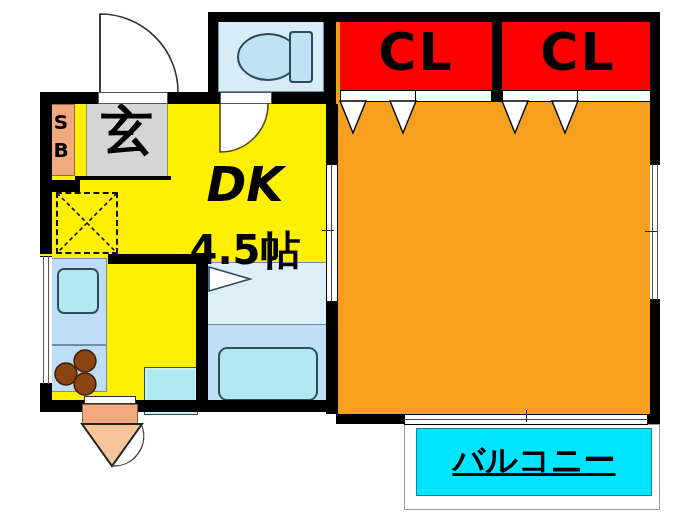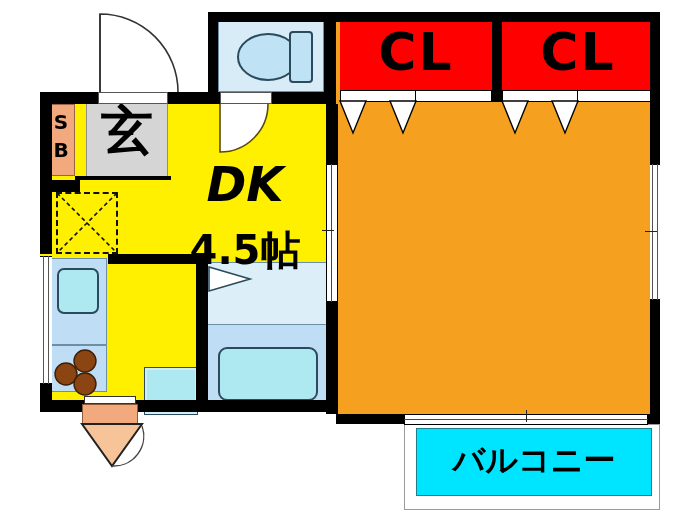--- a/index.html
+++ b/index.html
@@ -75,21 +75,21 @@
   <div class="abs" style="left:206px;top:263px;width:126px;height:62px;background:#DCEEF8;border-bottom:1px solid #6d8fa6;"></div>
   <svg class="abs" style="left:208px;top:266px;width:46px;height:26px;" width="46" height="26">
     <polygon points="1,1 42,13 1,25" fill="#ffffff" stroke="#2b4a5c" stroke-width="1.6"></polygon>
   </svg>
   <div class="abs" style="left:218px;top:347px;width:100px;height:54px;background:#AEE9F2;border:2px solid #2b4a5c;border-radius:9px;"></div>
 
   <div class="abs" style="left:145px;top:368px;width:52px;height:46px;background:#AEE9F2;border:2px solid #cfeff5;outline:1px solid #2b4a5c;"></div>
 
   <div class="abs" style="left:404px;top:424px;width:256px;height:86px;background:#ffffff;border:1px solid #9a9a9a;"></div>
   <div class="abs room" style="left:416px;top:428px;width:236px;height:68px;background:#00E5FF;border:1px solid #1b7f8c;"></div>
-  <div class="lbl" style="left:416px;top:444px;width:236px;font-size:32px;">バルコニー</div>
+  <div class="lbl" style="left:416px;top:444px;width:236px;font-size:32px;text-decoration:underline;">バルコニー</div>
 
   <div class="abs wall" style="left:40px;top:92px;width:58px;height:12px;"></div>
   <div class="abs wall" style="left:168px;top:92px;width:40px;height:12px;"></div>
 
   <div class="abs wall" style="left:208px;top:12px;width:128px;height:10px;"></div>
   <div class="abs wall" style="left:208px;top:12px;width:10px;height:92px;"></div>
   <div class="abs wall" style="left:324px;top:12px;width:12px;height:92px;"></div>
   <div class="abs wall" style="left:208px;top:92px;width:12px;height:12px;"></div>
   <div class="abs wall" style="left:272px;top:92px;width:64px;height:12px;"></div>
 

